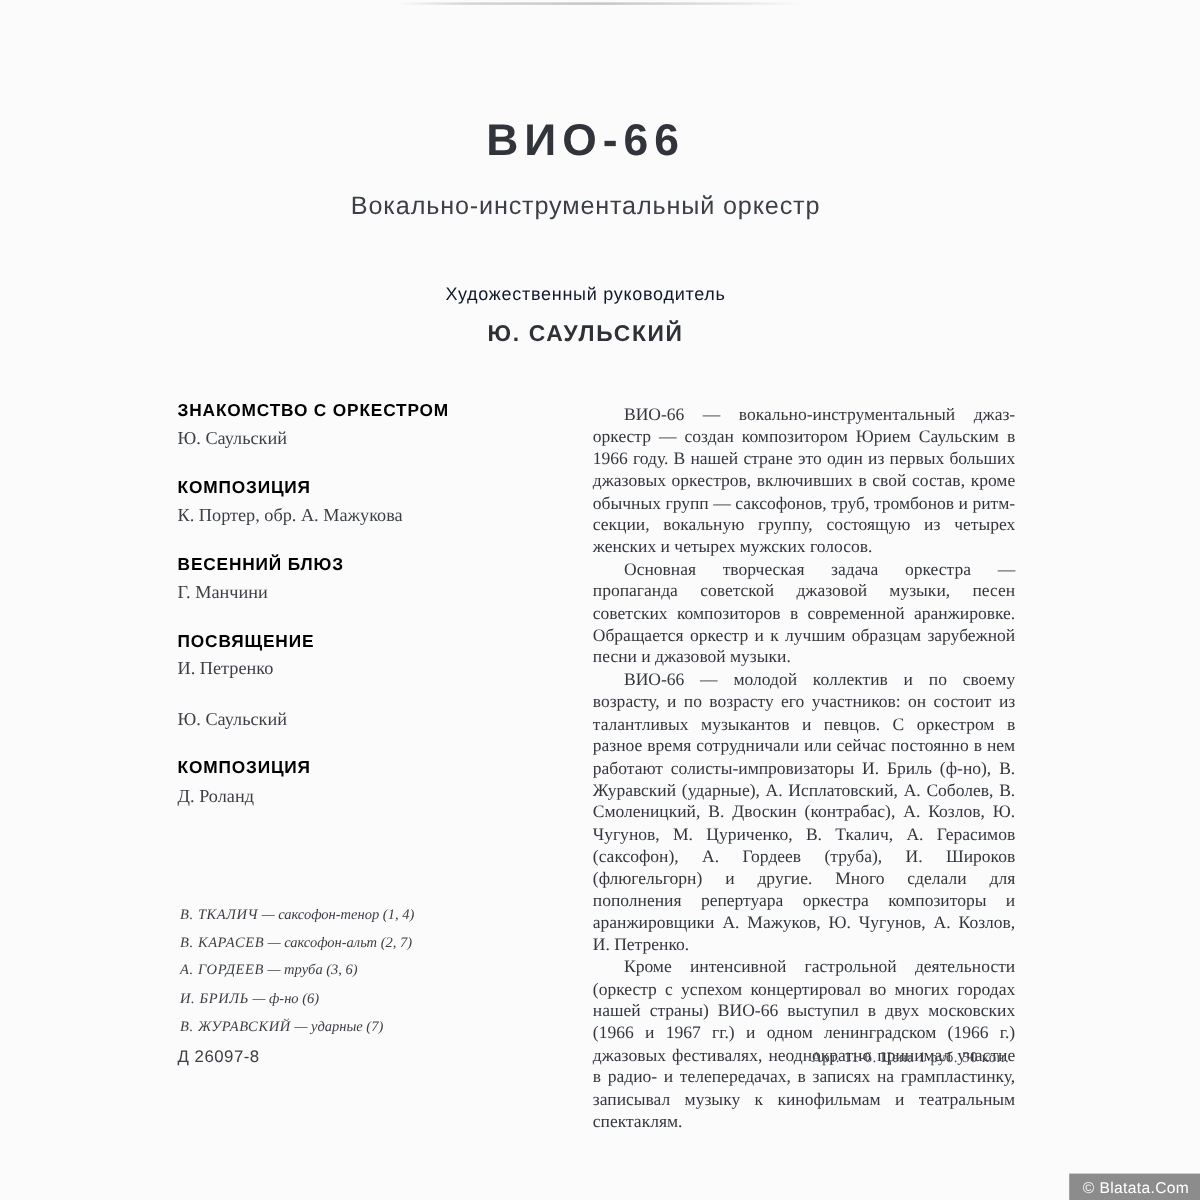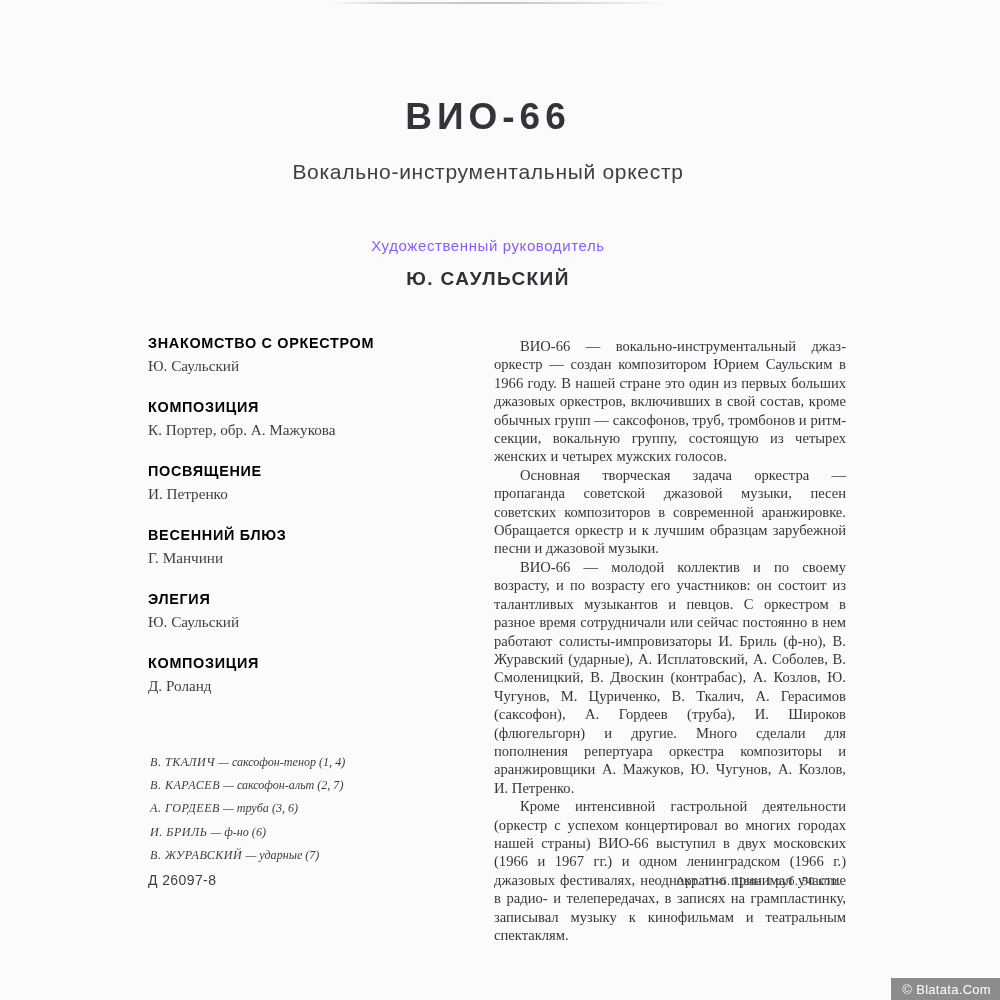--- a/index.html
+++ b/index.html
@@ -50,21 +50,21 @@
     font-size: 21px;
     letter-spacing: 0.7px;
     color: #3c4046;
     margin-top: 26px;
     line-height: 1;
   }
   .leader-role {
     font-family: "Liberation Sans", sans-serif;
     font-size: 15px;
     letter-spacing: 0.6px;
-    color: #8b5cf6;
+    color: #0f172a;
     margin-top: 56px;
     line-height: 1;
   }
   .leader-name {
     font-family: "Liberation Sans", sans-serif;
     font-weight: bold;
     font-size: 19px;
     letter-spacing: 1.4px;
     color: #2e3136;
     margin-top: 16px;
@@ -203,31 +203,30 @@
       <div class="track-title">ЗНАКОМСТВО С ОРКЕСТРОМ</div>
       <div class="track-author">Ю. Саульский</div>
     </div>
 
     <div class="track">
       <div class="track-title">КОМПОЗИЦИЯ</div>
       <div class="track-author">К. Портер, обр. А. Мажукова</div>
     </div>
 
     <div class="track">
+      <div class="track-title">ВЕСЕННИЙ БЛЮЗ</div>
+      <div class="track-author">Г. Манчини</div>
+    </div>
+
+    <div class="track">
       <div class="track-title">ПОСВЯЩЕНИЕ</div>
       <div class="track-author">И. Петренко</div>
     </div>
 
     <div class="track">
-      <div class="track-title">ВЕСЕННИЙ БЛЮЗ</div>
-      <div class="track-author">Г. Манчини</div>
-    </div>
-
-    <div class="track">
-      <div class="track-title">ЭЛЕГИЯ</div>
       <div class="track-author">Ю. Саульский</div>
     </div>
 
 
     <div class="track">
       <div class="track-title">КОМПОЗИЦИЯ</div>
       <div class="track-author">Д. Роланд</div>
     </div>
 
   </div>

